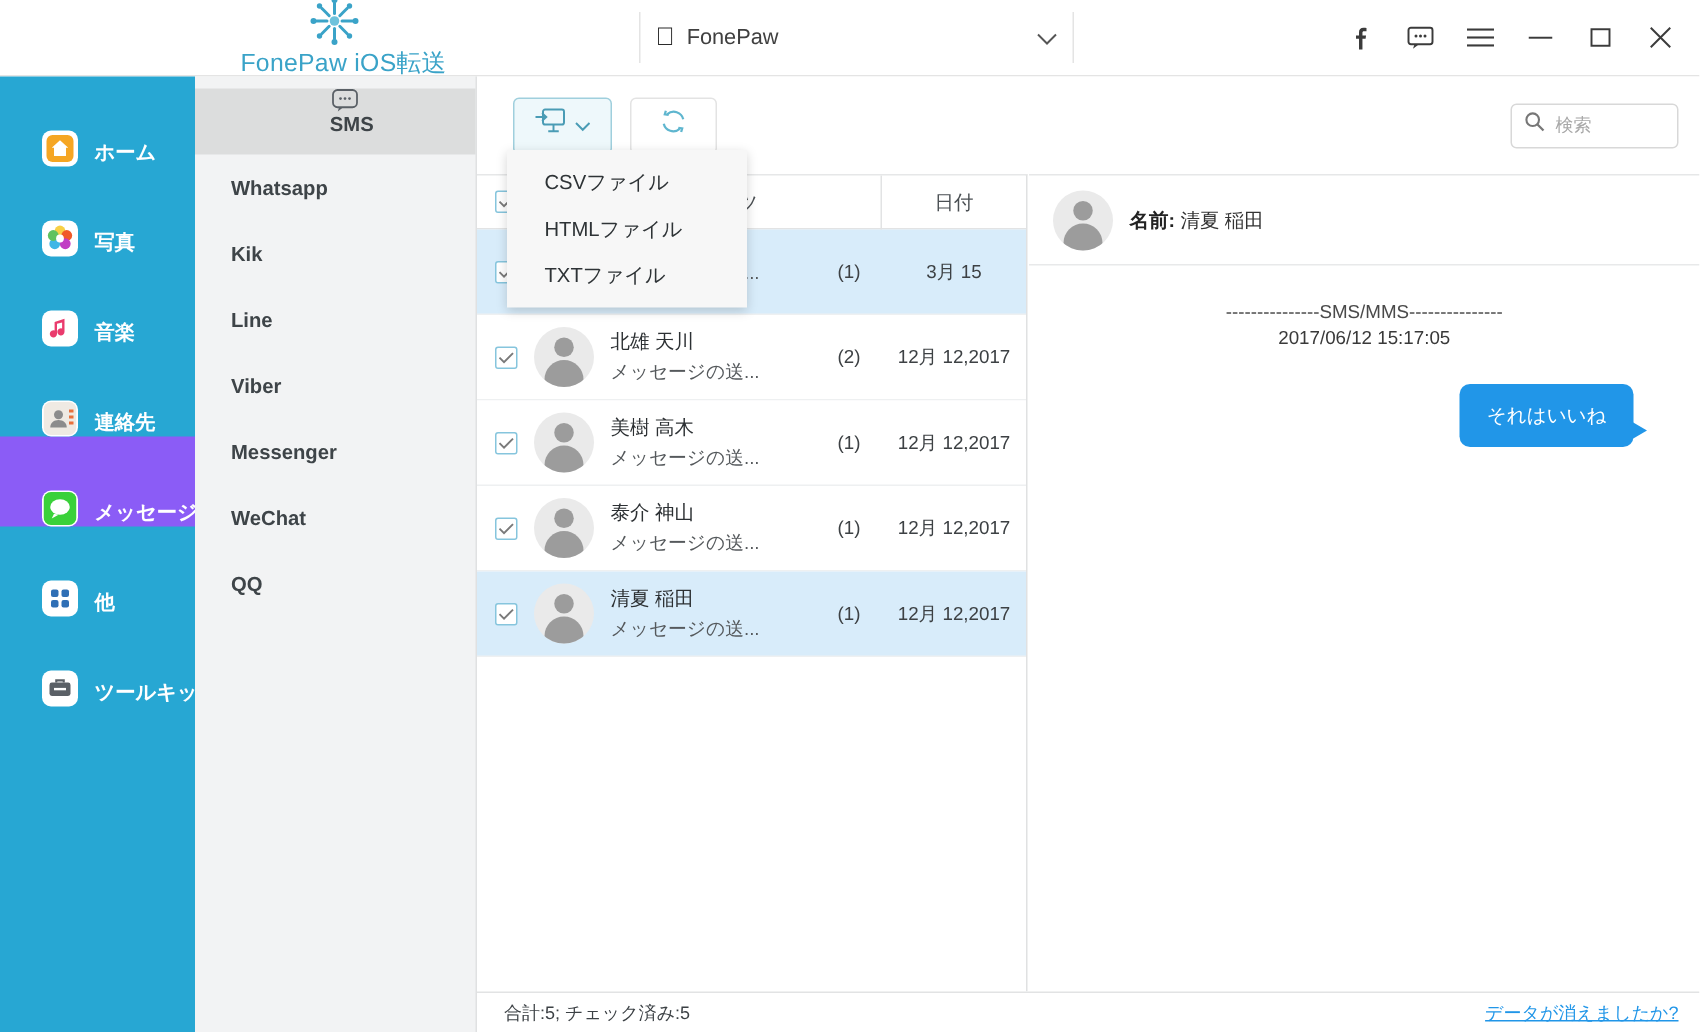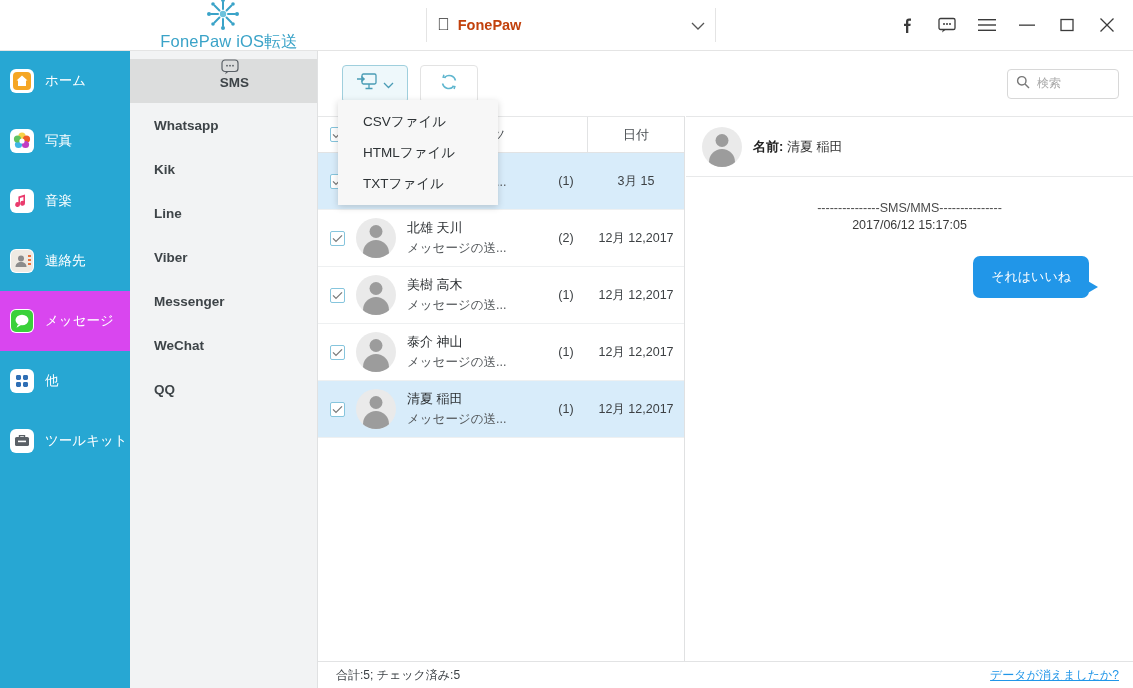--- a/index.html
+++ b/index.html
@@ -22,42 +22,42 @@
     font-size: 16.5px; color: #3aa3c8; margin-left: 12px;
     letter-spacing: .2px; white-space: nowrap;
   }
   .device-sel {
     display: flex; align-items: center; gap: 8px;
     height: 34px; padding: 0 10px; width: 290px;
     border-left: 1px solid #e4e4e4; border-right: 1px solid #e4e4e4;
     margin-left: 6px;
   }
   .apple-glyph { font-size: 17px; color: #2b2b2b; line-height: 1; margin-top:-2px;}
-  .device-name { font-size: 14.5px; color: #c2410c; flex: 1; font-weight: bold; }
+  .device-name { font-size: 14.5px; color: #404040; flex: 1; }
   .chev { color: #555; font-size: 13px; }
   .win-ctrls {
     margin-left: auto; display: flex; align-items: center;
     gap: 20px; padding-right: 16px;
   }
   .wbtn {
     width: 20px; height: 20px; display: flex; align-items: center;
     justify-content: center; color: #3b3b3b; font-size: 16px; cursor: pointer;
   }
   .wbtn svg { display: block; }
 
   
   .sidebar {
     position: absolute; left: 0; top: 51px; width: 130px; height: 637px;
     background: #27a7d3;
   }
   .side-item {
-    height: 60px; display: flex; align-items: center; padding-left: 10px;
-    cursor: pointer; color: #ffffff;
-  }
-  .side-item.active { background: #d946ef; }
+    height: 60px; display: flex; align-items: flex-end; padding-left: 28px;
+    cursor: pointer; color: #ffffff; font-weight: bold;
+  }
+  .side-item.active { background: #8b5cf6; }
   .side-ico {
     width: 24px; height: 24px; border-radius: 6px; flex: none;
     display: flex; align-items: center; justify-content: center;
     font-size: 13px; background: #fff; overflow: hidden; position: relative;
   }
   .side-label { margin-left: 11px; font-size: 13.5px; white-space: nowrap; }
 
   
   .subnav {
     position: absolute; left: 130px; top: 51px; width: 188px; height: 637px;

